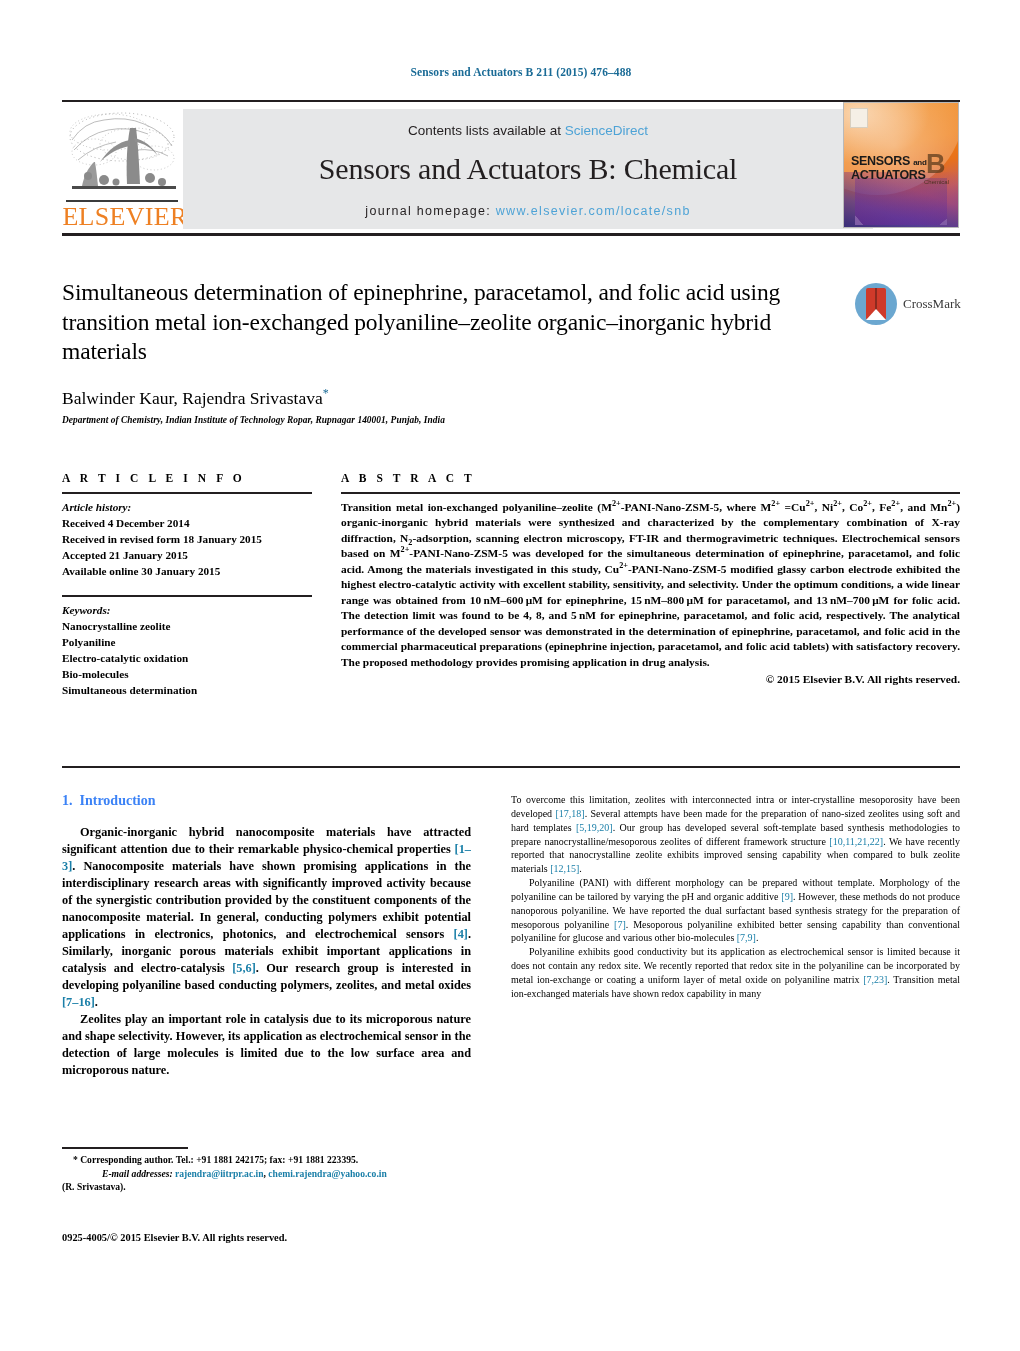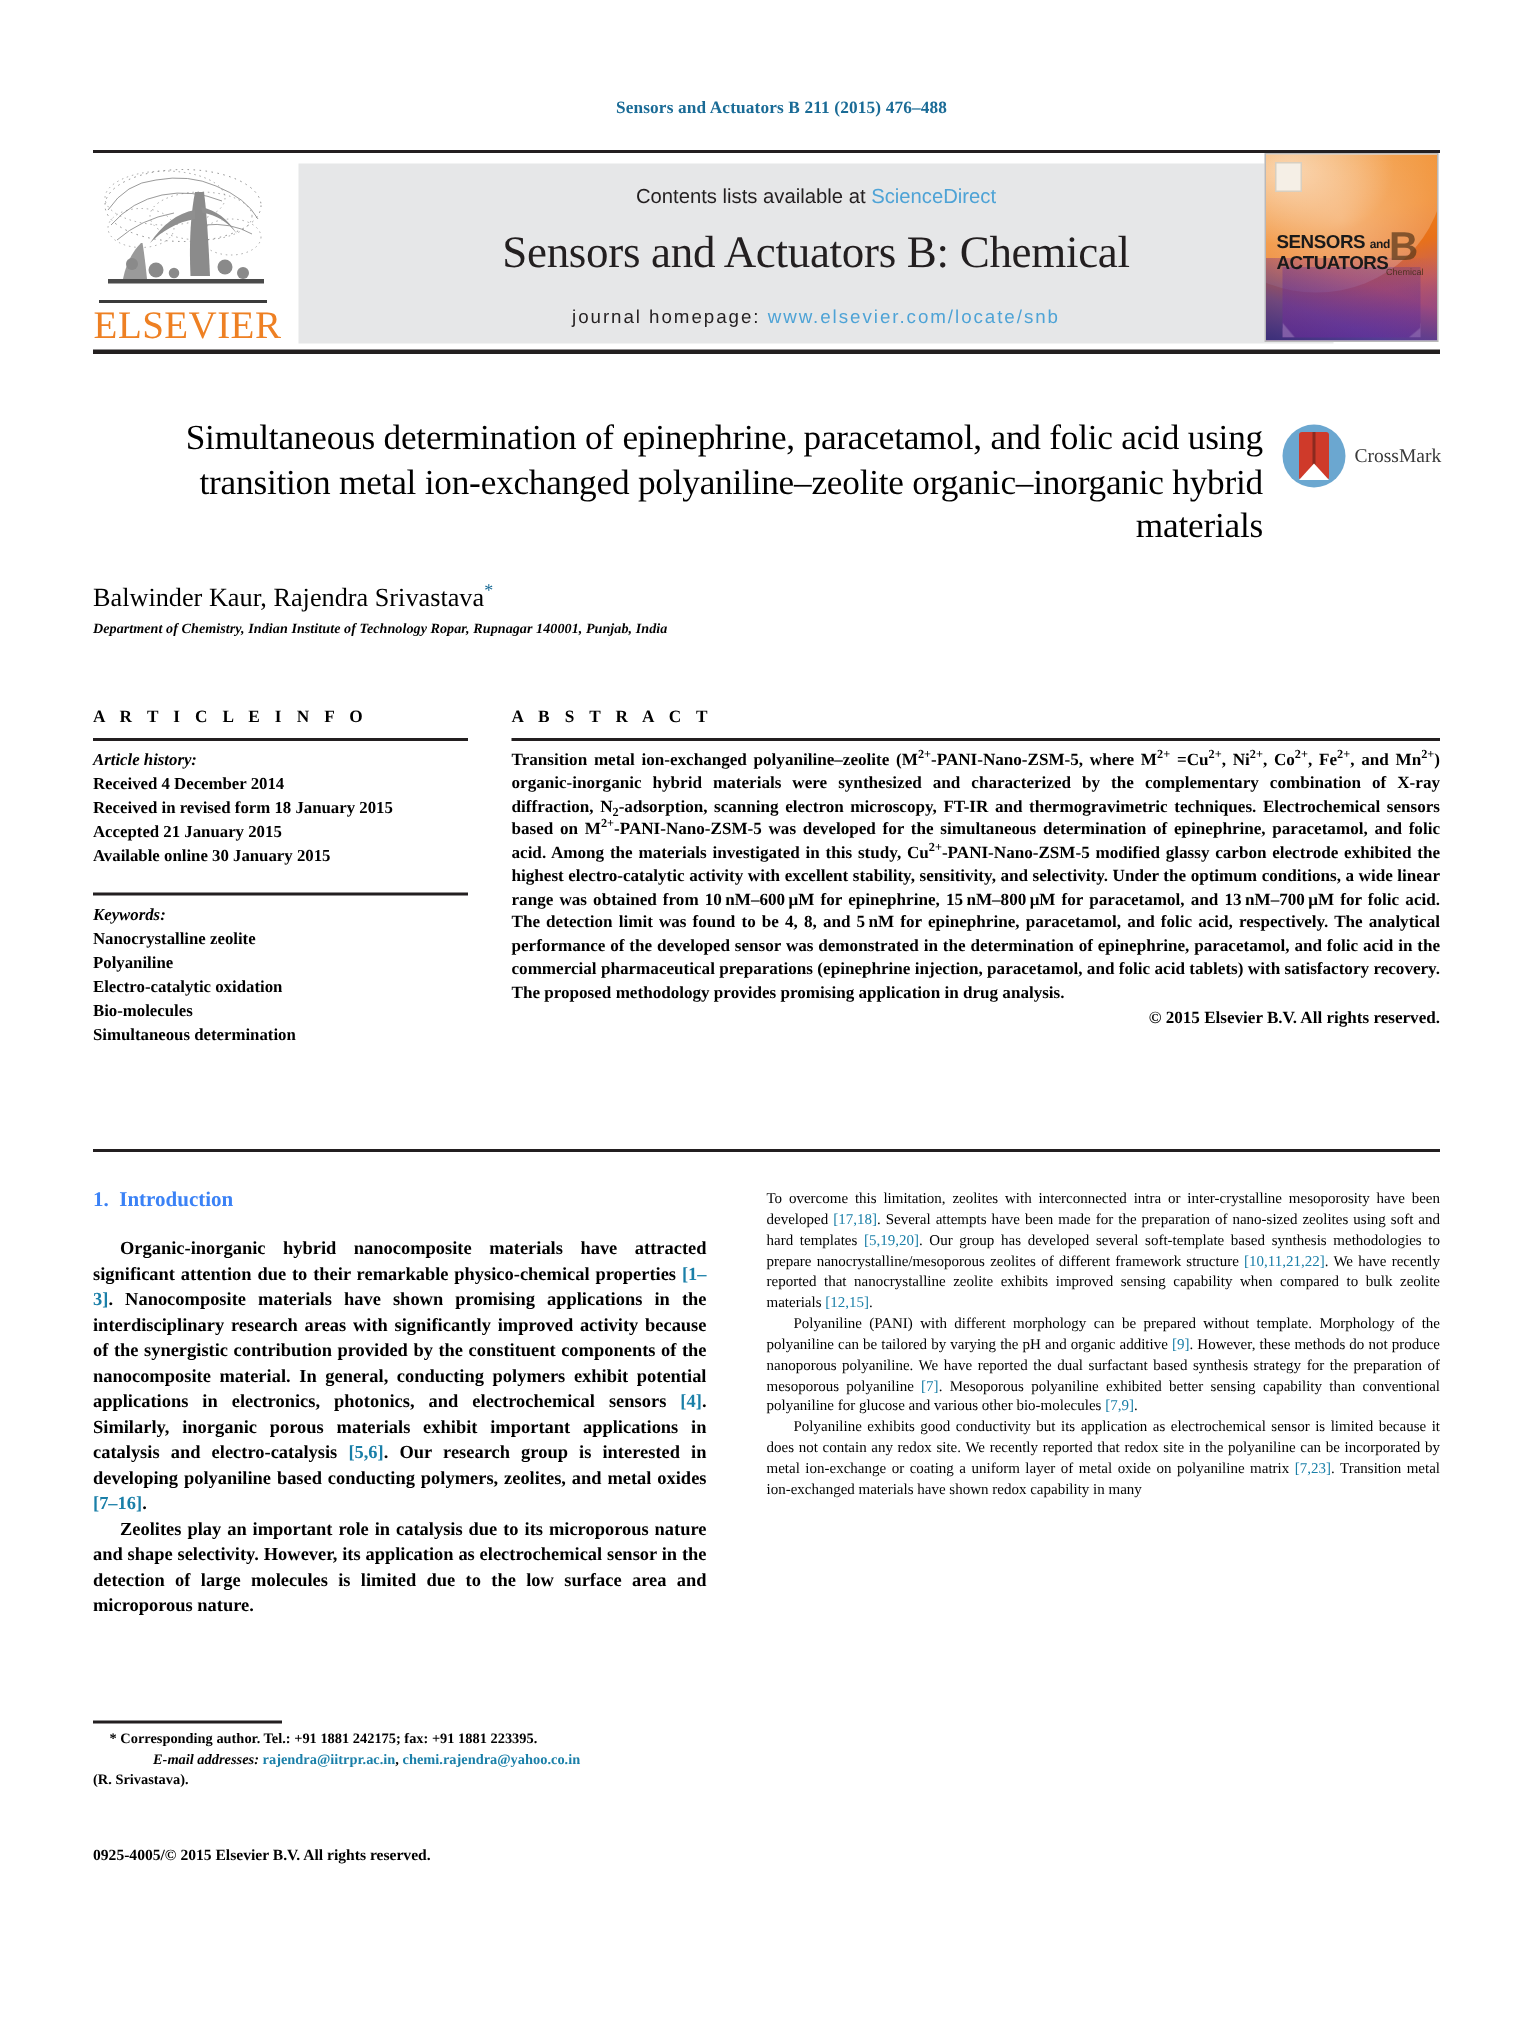--- a/index.html
+++ b/index.html
@@ -88,21 +88,21 @@
     font-family: "Liberation Serif", serif;
     font-size: 26px;
     letter-spacing: 0.3px;
     color: #ee8023;
     line-height: 1;
   }
 
   
   .center-panel {
     position: absolute;
-    left: 137px; top: 9px;
+    left: 121px; top: 9px;
     width: 690px;
     height: 120px;
     background: #e6e7e8;
     text-decoration: underline;
   }
   .contents-line {
     position: absolute;
     left: 0; top: 14px;
     width: 690px;
     text-align: center;
@@ -226,21 +226,20 @@
     position: absolute;
     left: 62px; top: 278px;
     width: 780px;
   }
   .art-title {
     font-family: "Liberation Serif", serif;
     font-size: 23.5px;
     line-height: 1.26;
     color: #000;
     letter-spacing: -0.15px;
-    text-align: right;
   }
   .authors {
     position: absolute;
     left: 62px; top: 386px;
     font-family: "Liberation Serif", serif;
     font-size: 17.5px;
     color: #000;
   }
   .authors .star {
     color: #1a6b96;

